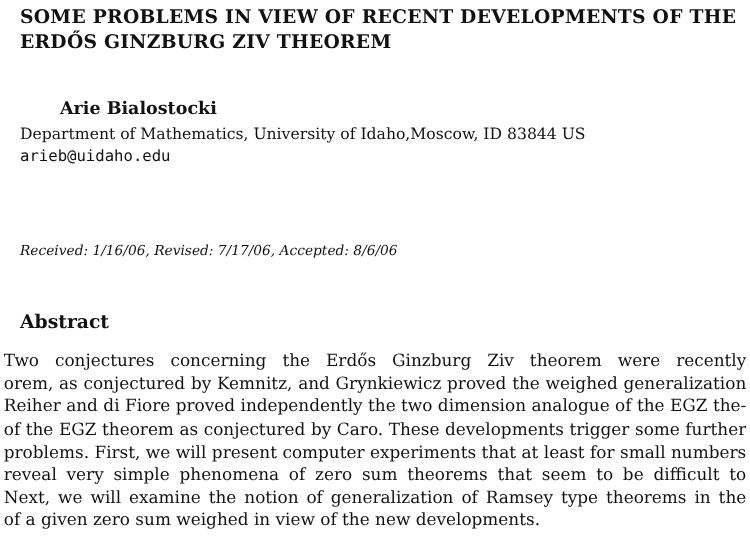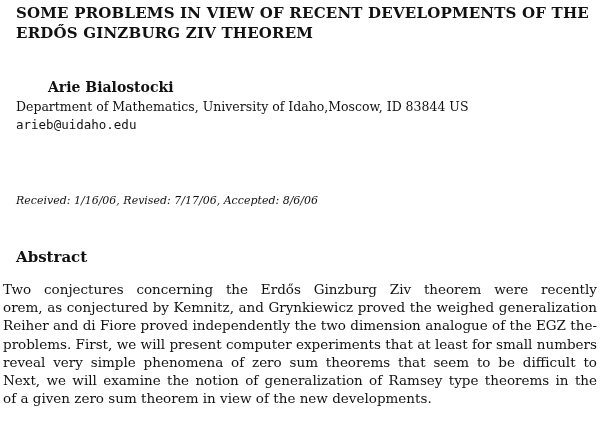--- a/index.html
+++ b/index.html
@@ -93,19 +93,20 @@
   <div class="centered email">arieb@uidaho.edu</div>
 
   <div class="centered dates">Received: 1/16/06, Revised: 7/17/06, Accepted: 8/6/06</div>
 
   <div class="centered abstract-heading">Abstract</div>
 
   <div class="abstract-body">
     <span class="abstract-line">Two conjectures concerning the Erdős Ginzburg Ziv theorem were recently confirmed.</span>
     <span class="abstract-line">orem, as conjectured by Kemnitz, and Grynkiewicz proved the weighed generalization</span>
     <span class="abstract-line">Reiher and di Fiore proved independently the two dimension analogue of the EGZ the-</span>
+    <span class="abstract-line">of the EGZ theorem as conjectured by Caro. These developments trigger some further</span>
     <span class="abstract-line">problems. First, we will present computer experiments that at least for small numbers</span>
     <span class="abstract-line">reveal very simple phenomena of zero sum theorems that seem to be difficult to prove.</span>
     <span class="abstract-line">Next, we will examine the notion of generalization of Ramsey type theorems in the sense</span>
-    <span class="abstract-line last">of a given zero sum theorem in view of the new developments.</span>
+    <span class="abstract-line last">of a given zero sum weighed in view of the new developments.</span>
   </div>
 
 </div>
 
 </body></html>

